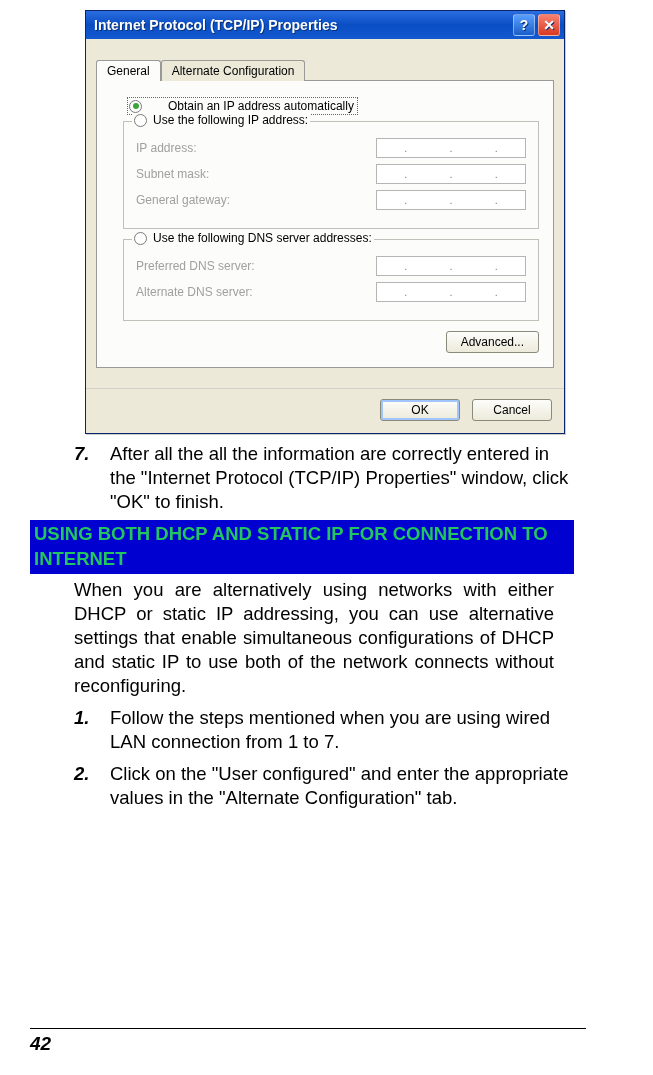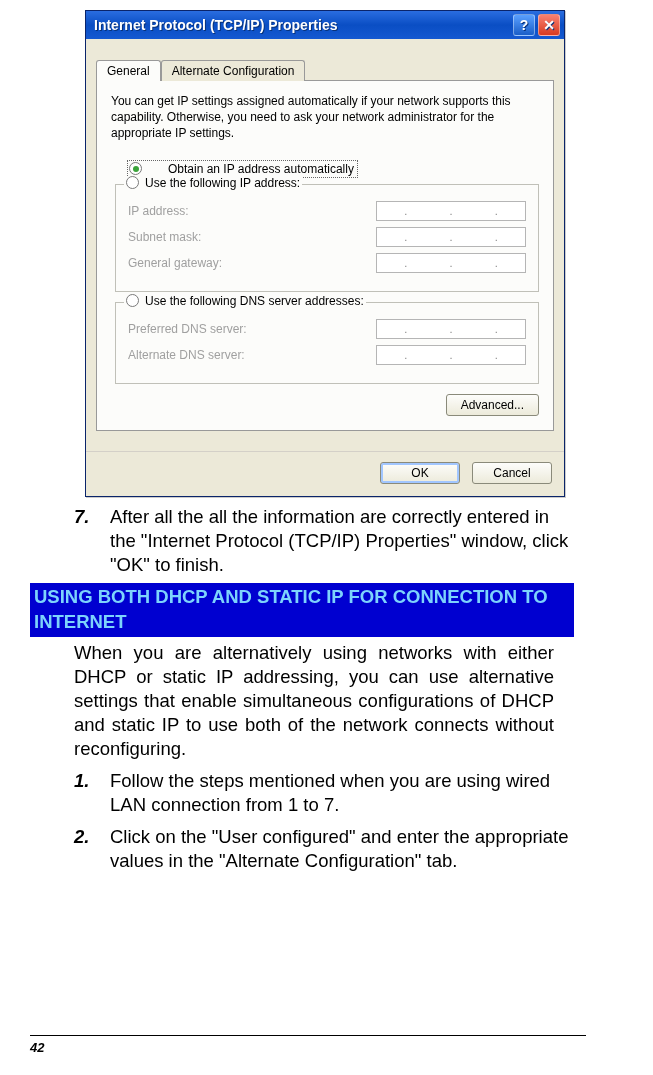--- a/index.html
+++ b/index.html
@@ -122,21 +122,21 @@
   .radio-circle.checked::after {
     content: "";
     width: 6px;
     height: 6px;
     border-radius: 50%;
     background: #3aa33a;
     display: block;
   }
   .fieldset {
     border: 1px solid #c0c0b8;
-    margin: 2px 0 10px 4px;
+    margin: 2px 0 10px 12px;
     padding: 10px 12px 12px 12px;
     position: relative;
   }
   .fieldset-legend {
     position: absolute;
     top: -9px;
     left: 8px;
     background: #fcfcfa;
     padding: 0 2px;
     display: flex;
@@ -199,21 +199,21 @@
   }
   .doc-num {
     font-style: italic;
     font-weight: bold;
     display: inline-block;
     width: 36px;
     text-indent: 0;
   }
   .section-header {
     background: #0000d0;
-    color: #7dd3fc;
+    color: #22c55e;
     font-weight: bold;
     padding: 2px 4px;
     font-size: 18.5px;
     line-height: 1.35;
     font-variant: small-caps;
     margin: 4px 0 4px 0;
   }
   .doc-para {
     font-size: 18.5px;
     padding: 0 20px 0 44px;
@@ -223,21 +223,21 @@
   }
   .page-footer {
     position: absolute;
     bottom: 20px;
     left: 30px;
     right: 18px;
     border-top: 1.5px solid #000;
     padding-top: 4px;
     font-style: italic;
     font-weight: bold;
-    font-size: 13px;
+    font-size: 19px;
   }
 </style>
 </head>
 <body>
 
 <div class="page">
 
   <div class="dialog">
     <div class="titlebar">
       <span>Internet Protocol (TCP/IP) Properties</span>
@@ -245,21 +245,20 @@
         <div class="tb-btn tb-help">?</div>
         <div class="tb-btn tb-close">✕</div>
       </div>
     </div>
     <div class="dialog-body">
       <div class="tabs-row">
         <div class="tab active">General</div>
         <div class="tab">Alternate Configuration</div>
       </div>
       <div class="tab-panel">
-        <div class="desc-text">You can get IP settings assigned automatically if your network supports this capability. Otherwise, you need to ask your network administrator for the appropriate IP settings.</div>
 
         <div style="margin-left:8px;">
           <span class="radio-row selected-box">
             <span class="radio-circle checked"></span>
             <span>Obtain an IP address automatically</span>
           </span>
         </div>
 
         <div class="fieldset">
           <div class="fieldset-legend">

